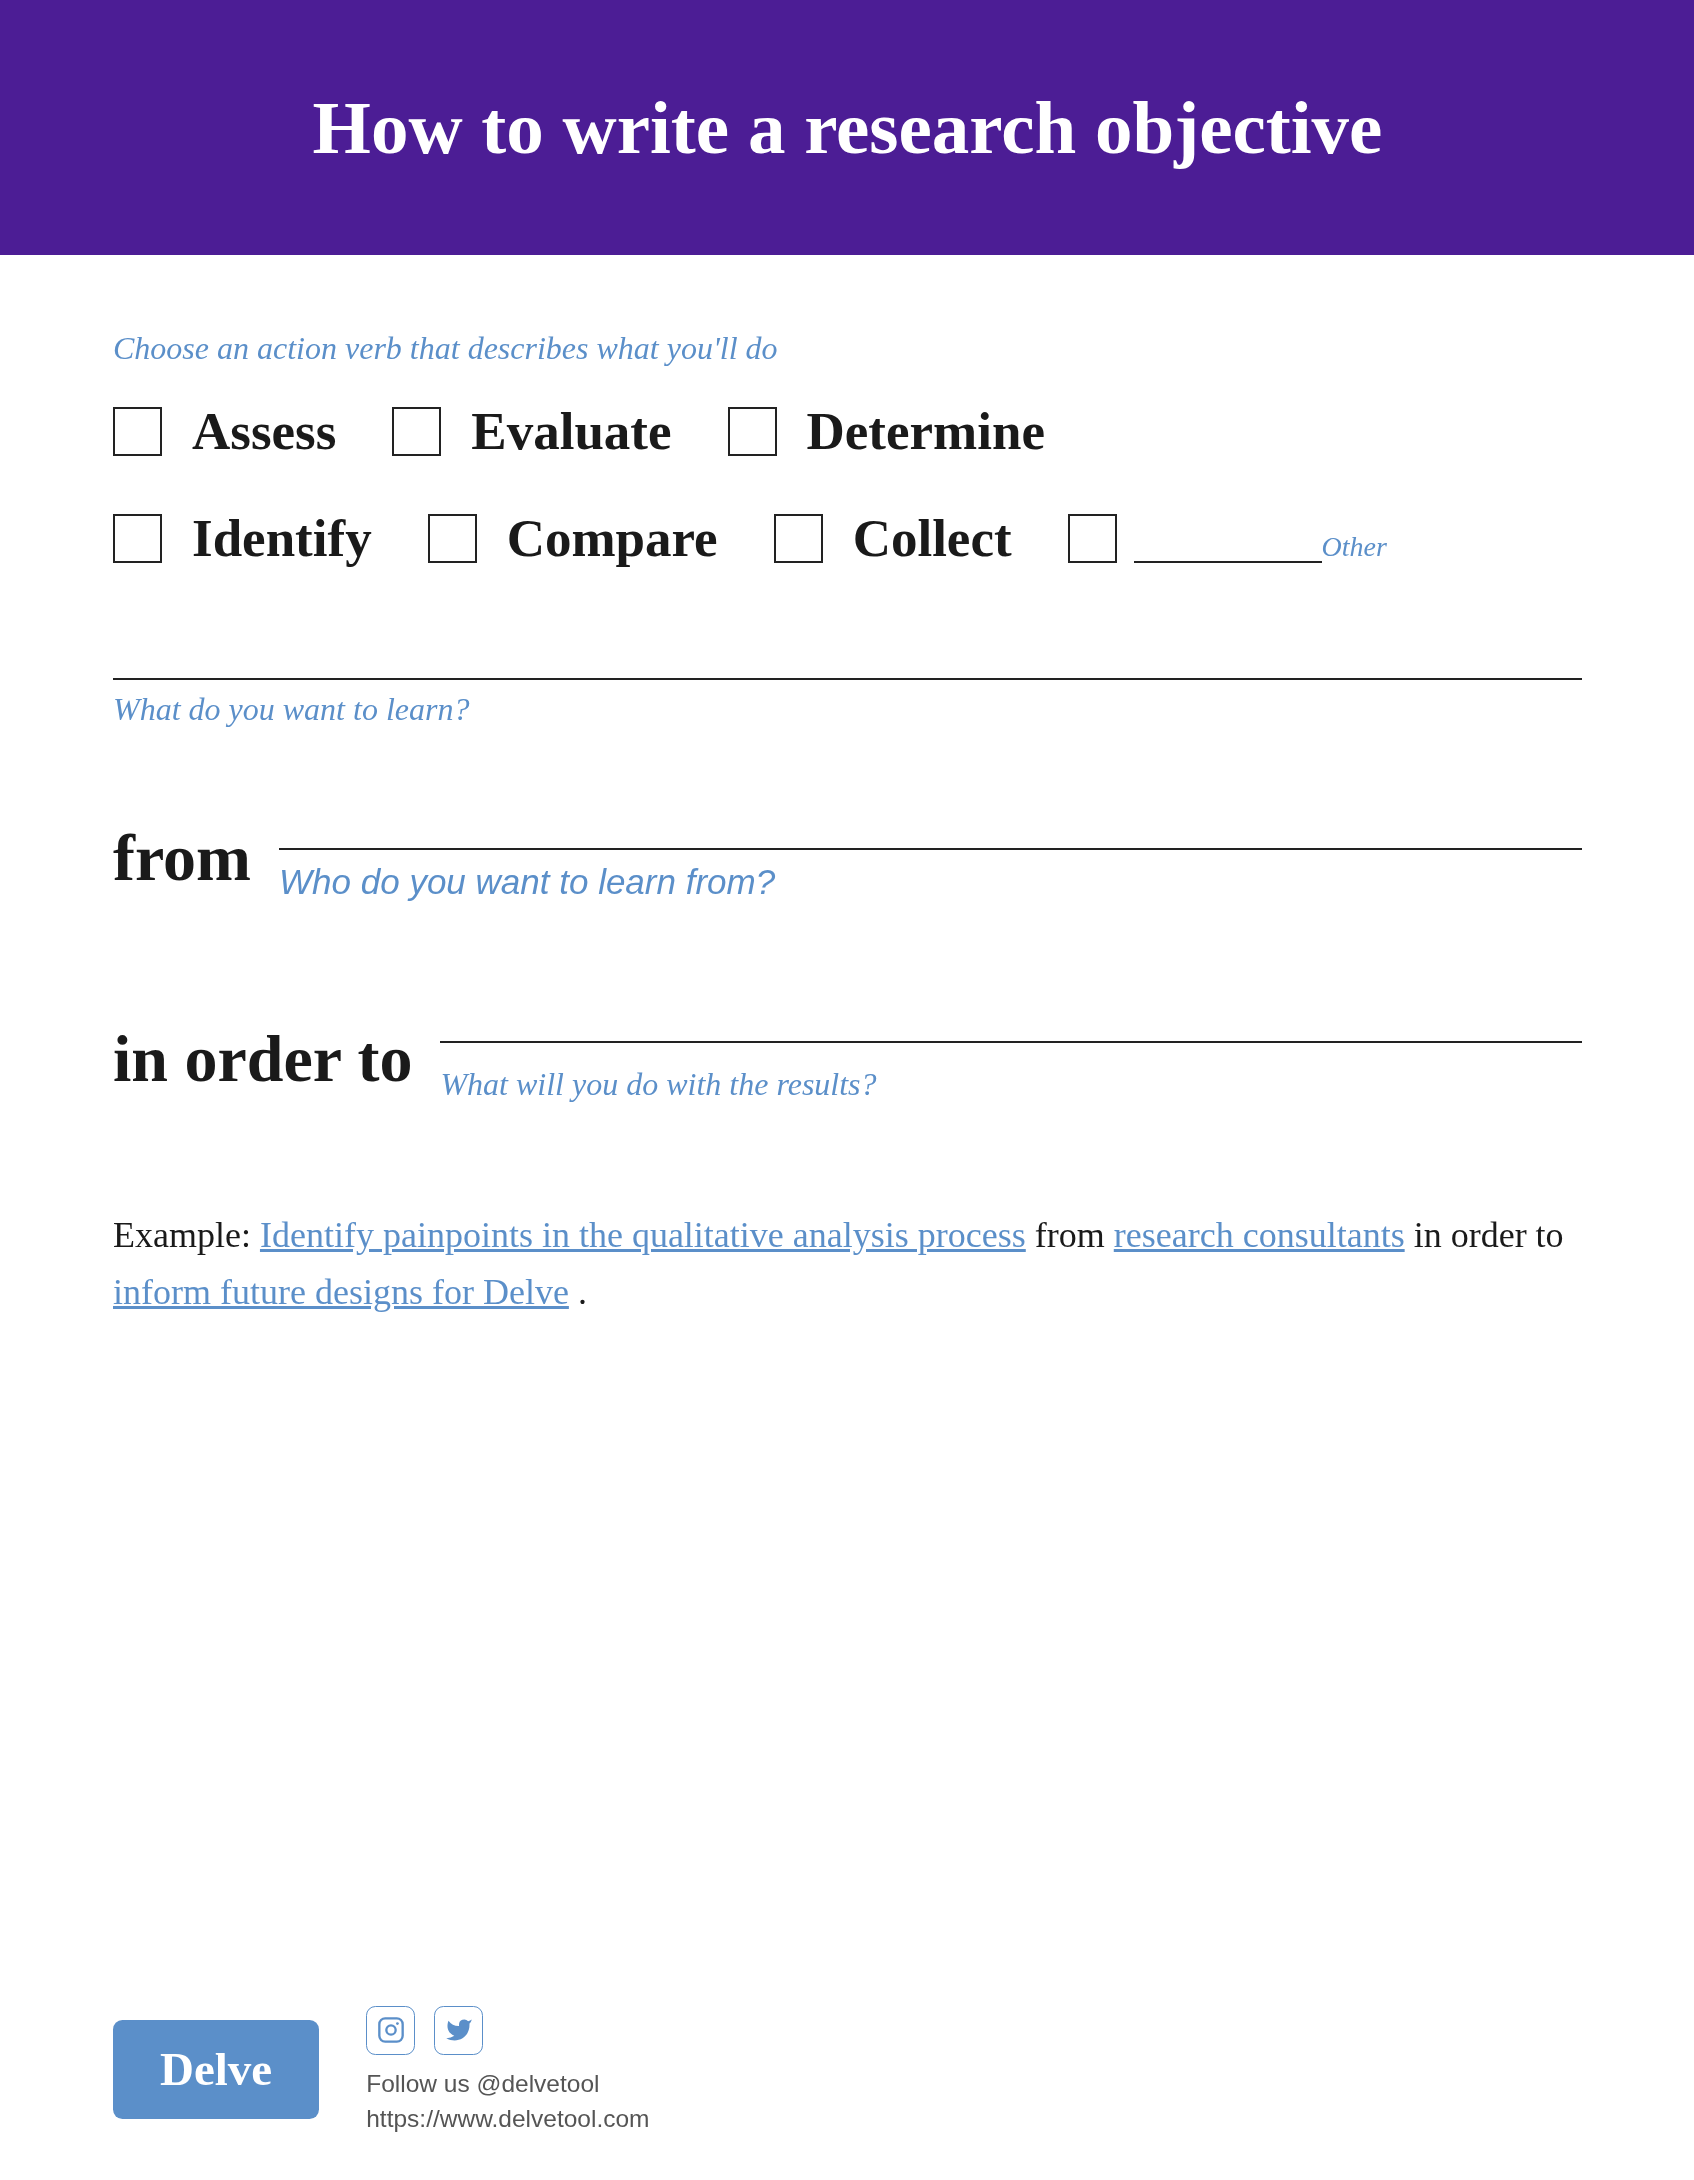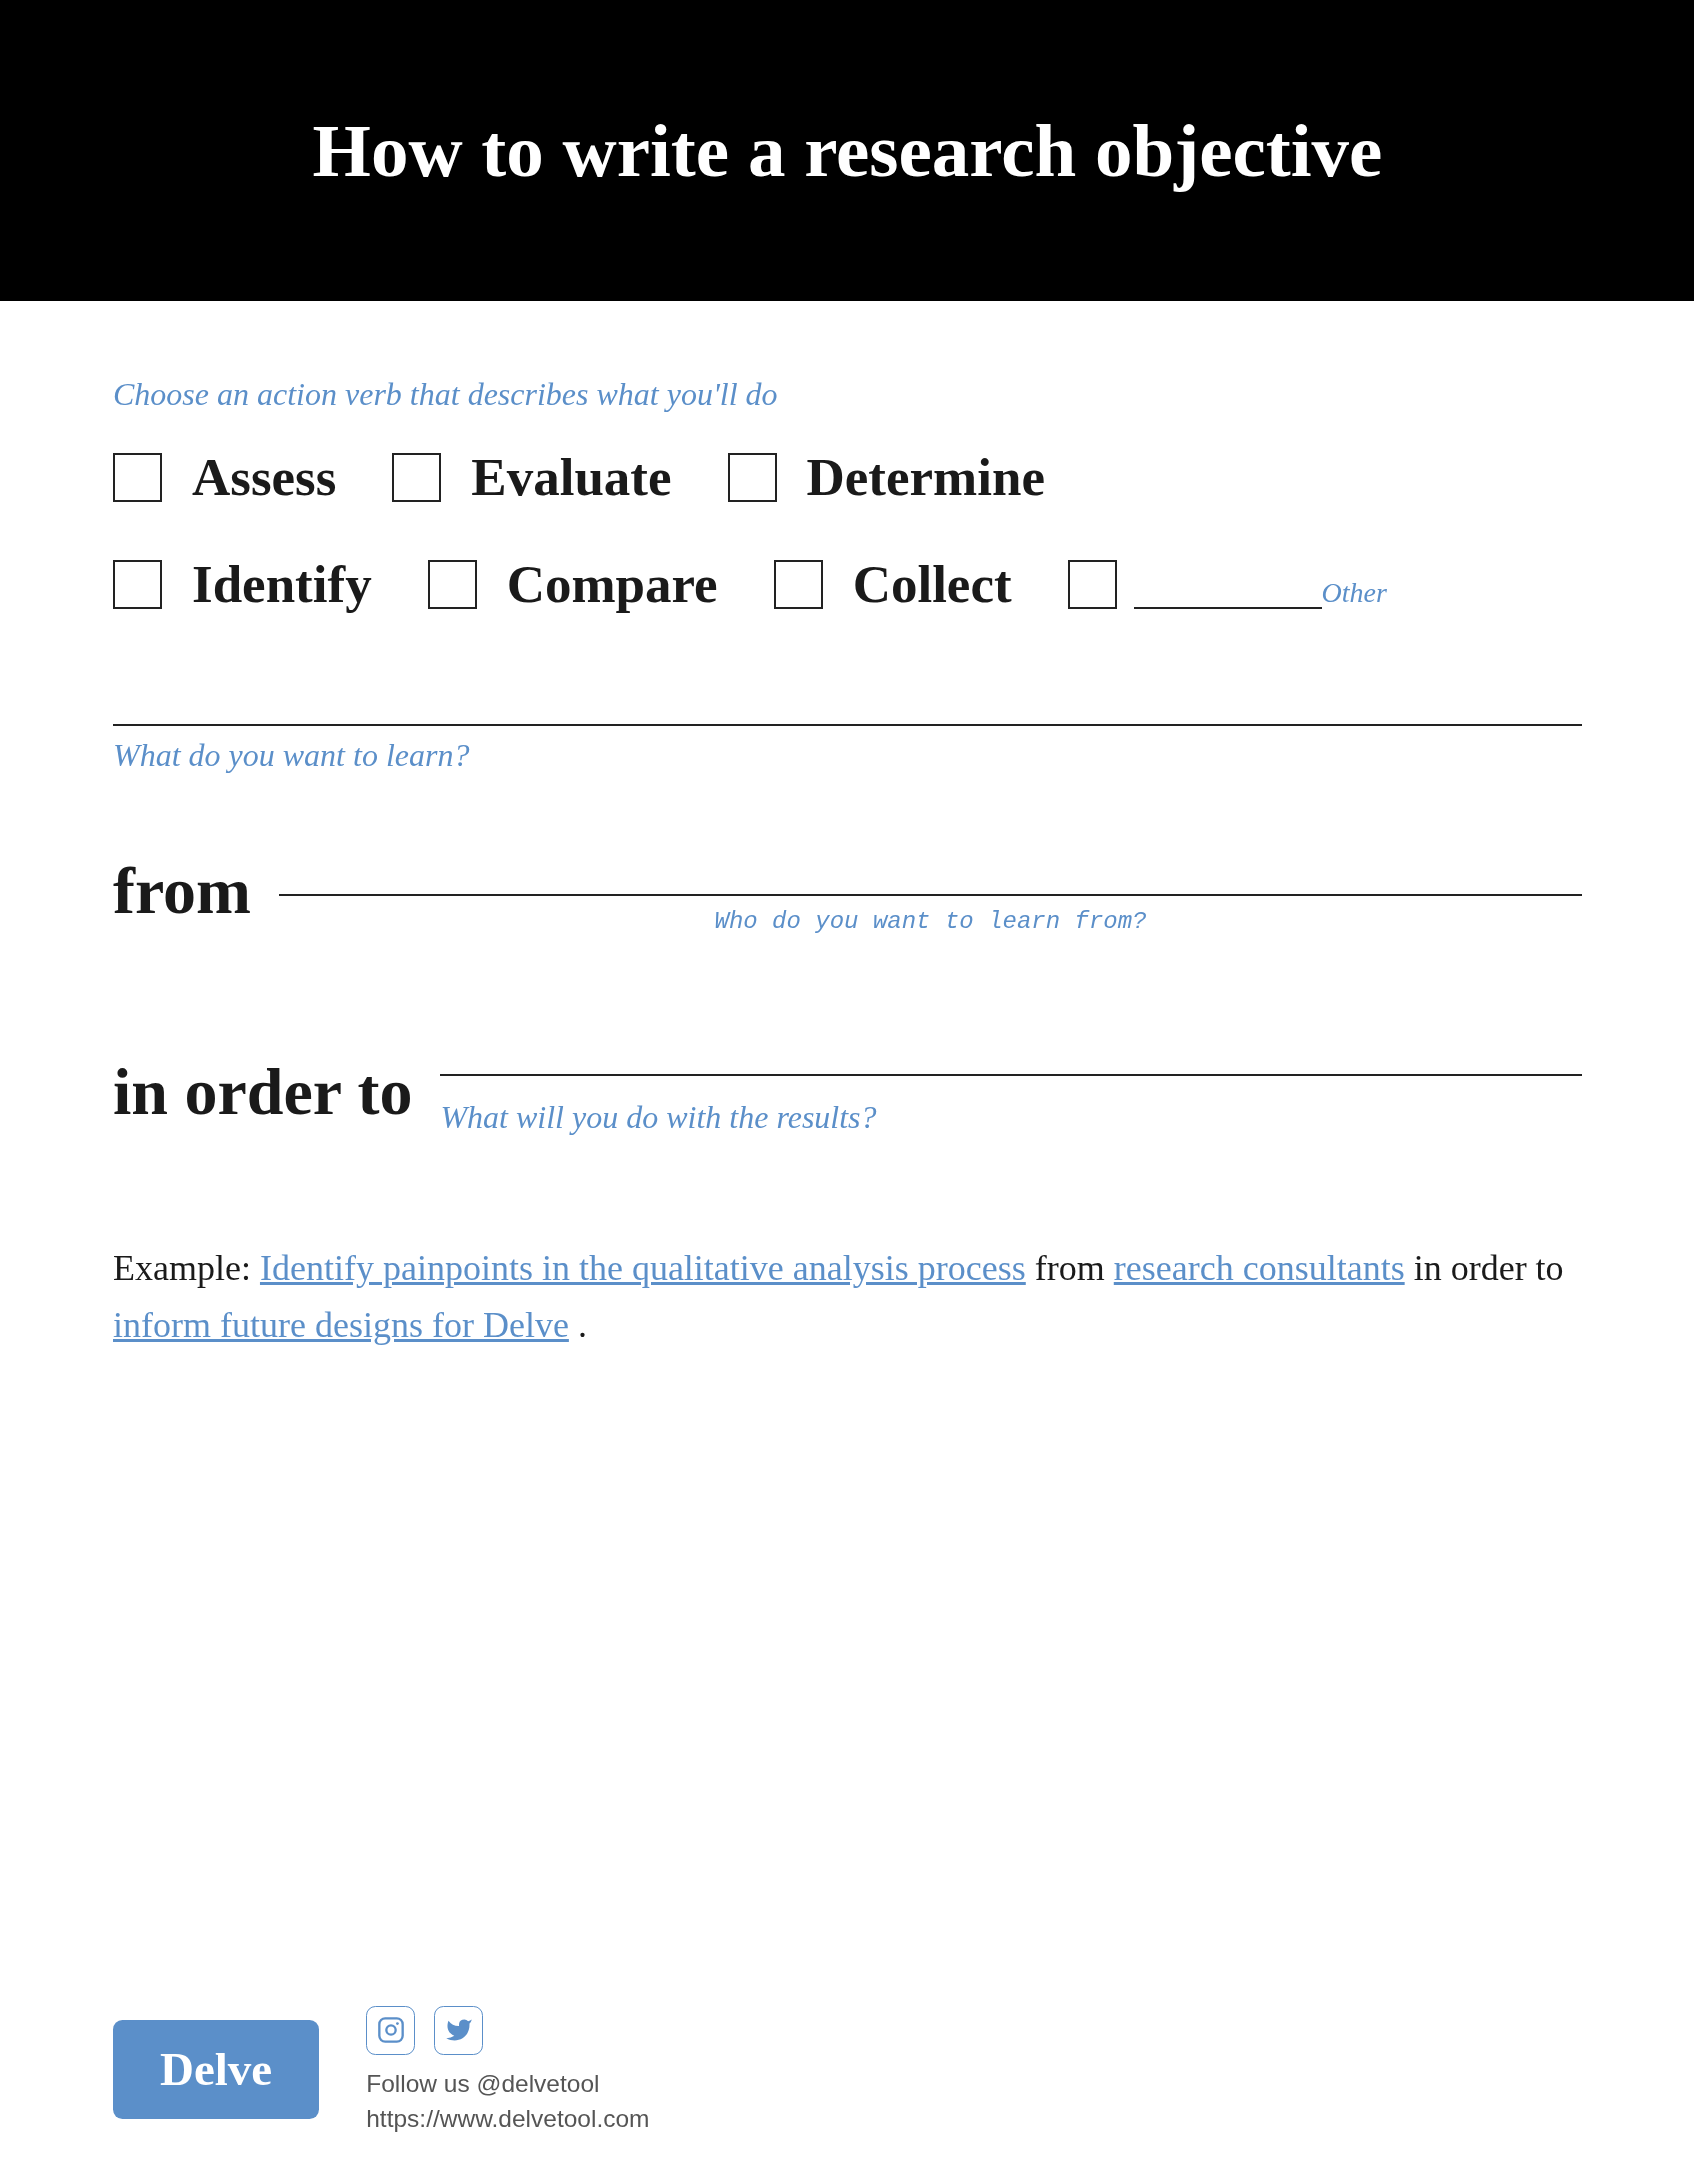--- a/index.html
+++ b/index.html
@@ -10,23 +10,23 @@
 
     body {
       width: 1695px;
       height: 2181px;
       background: #ffffff;
       font-family: Georgia, 'Times New Roman', serif;
       overflow: hidden;
     }
 
     .header {
-      background-color: #000000;
+      background-color: #4c1d95;
       width: 100%;
-      height: 301px;
+      height: 255px;
       display: flex;
       align-items: center;
       justify-content: center;
     }
 
     .header-title {
       color: #ffffff;
       font-size: 75px;
       font-weight: bold;
       text-align: center;
@@ -127,25 +127,24 @@
       border: none;
       border-bottom: 2.8px solid #222;
       width: 100%;
       height: 56px;
       display: block;
       background: transparent;
     }
 
     .from-line-label {
       color: #5b8fc9;
-      font-size: 24px;
+      font-size: 35px;
       font-style: italic;
       margin-top: 11.3px;
-      font-family: Liberation Mono, monospace;
-      text-align: center;
+      font-family: Liberation Sans, sans-serif;
     }
 
     .inorderto-row {
       display: flex;
       align-items: flex-end;
       margin-top: 85px;
       gap: 28px;
     }
 
     .inorderto-label {

